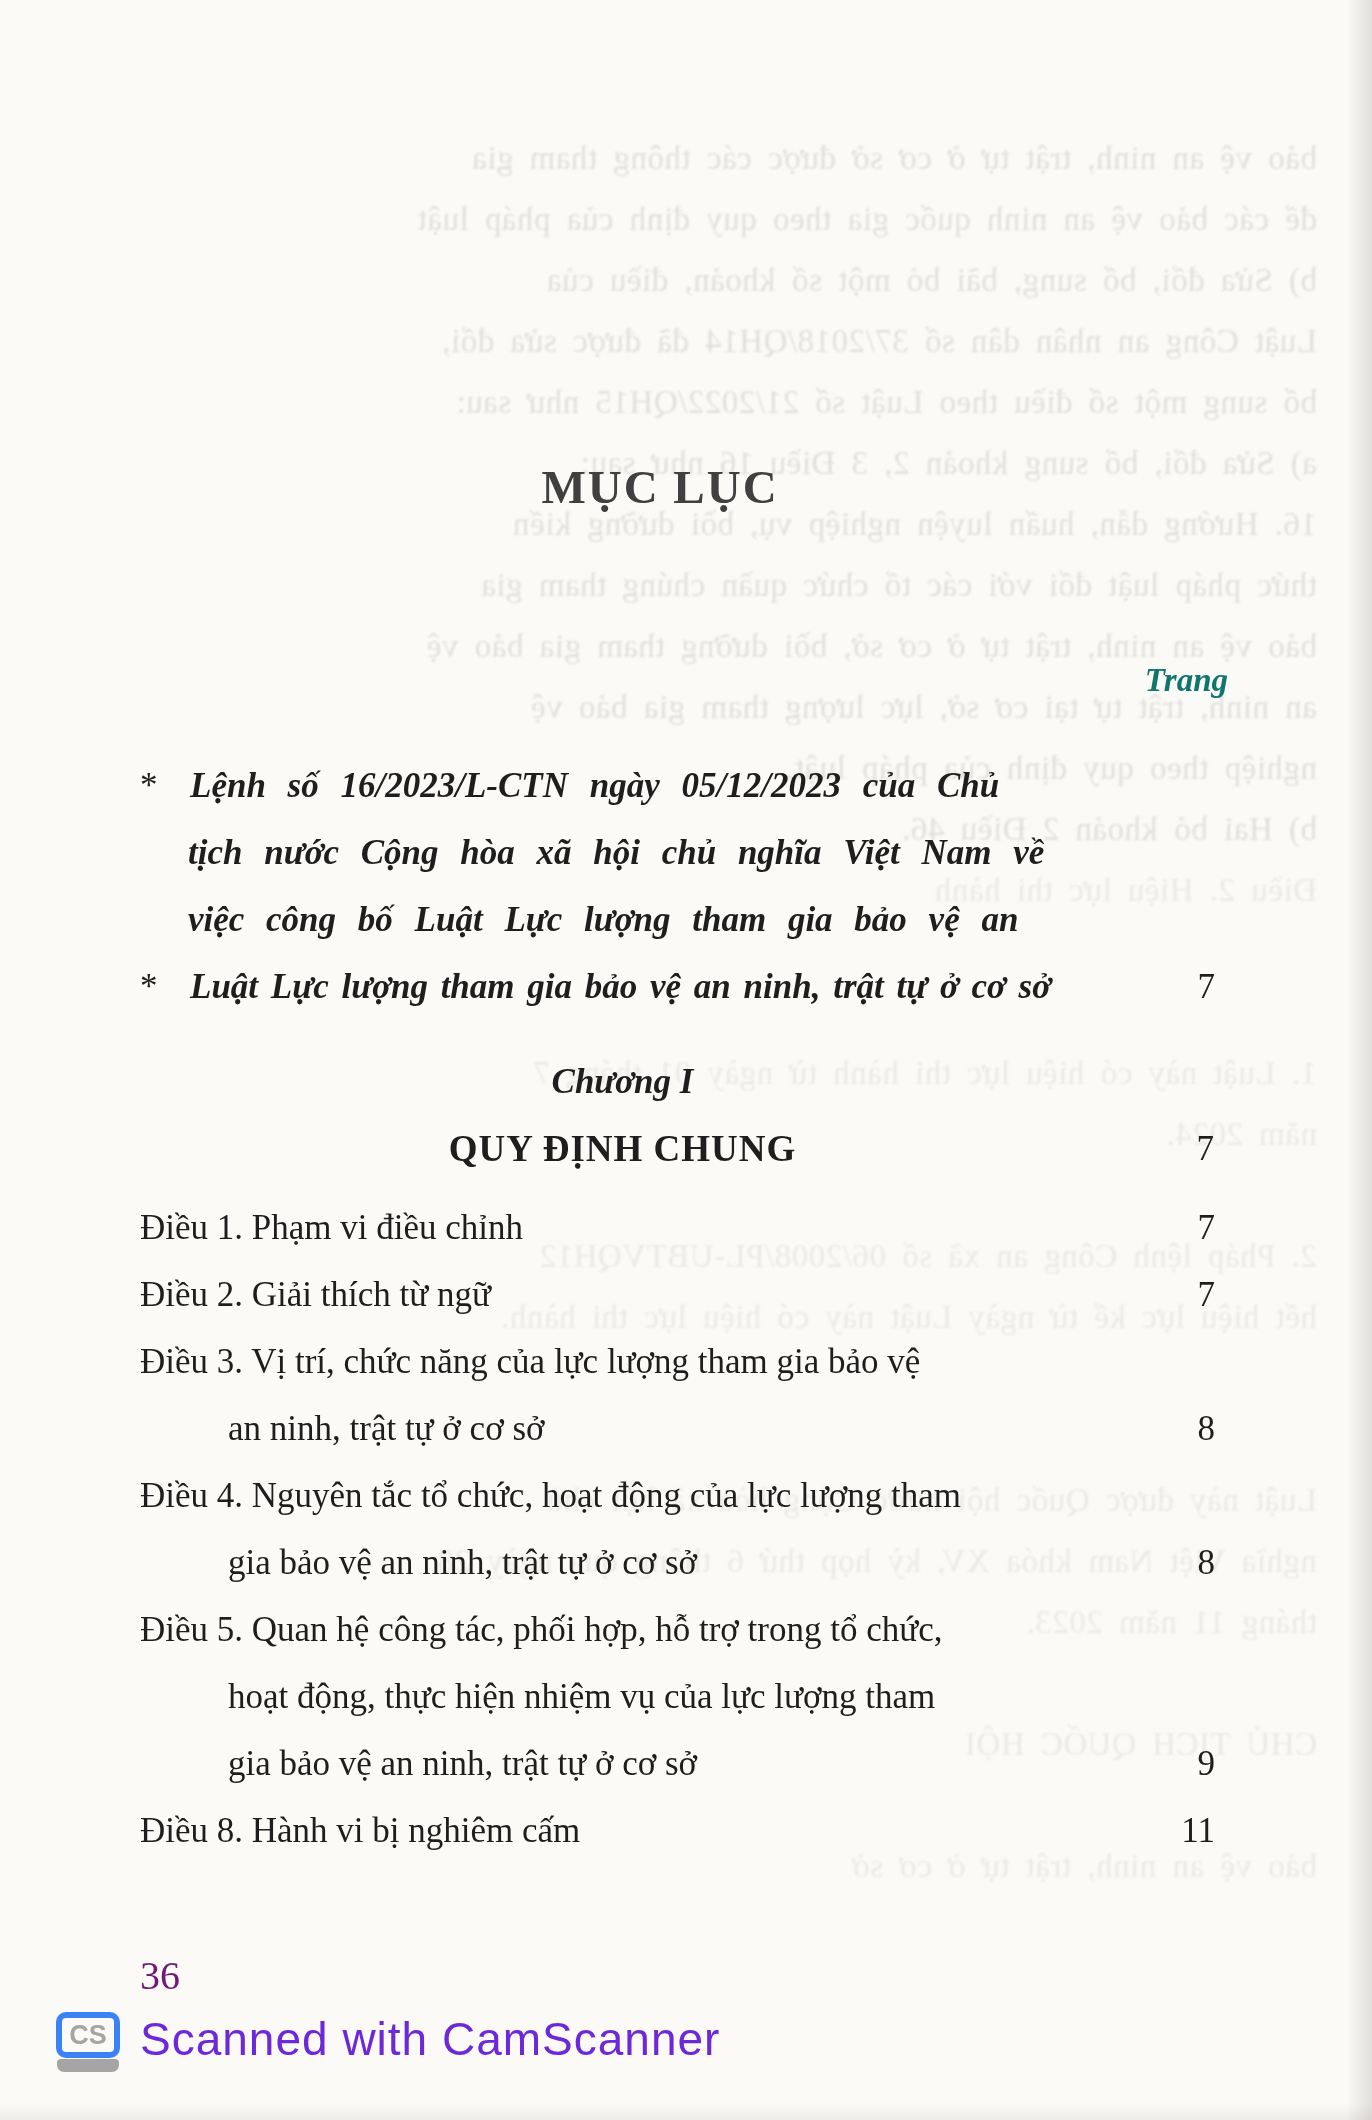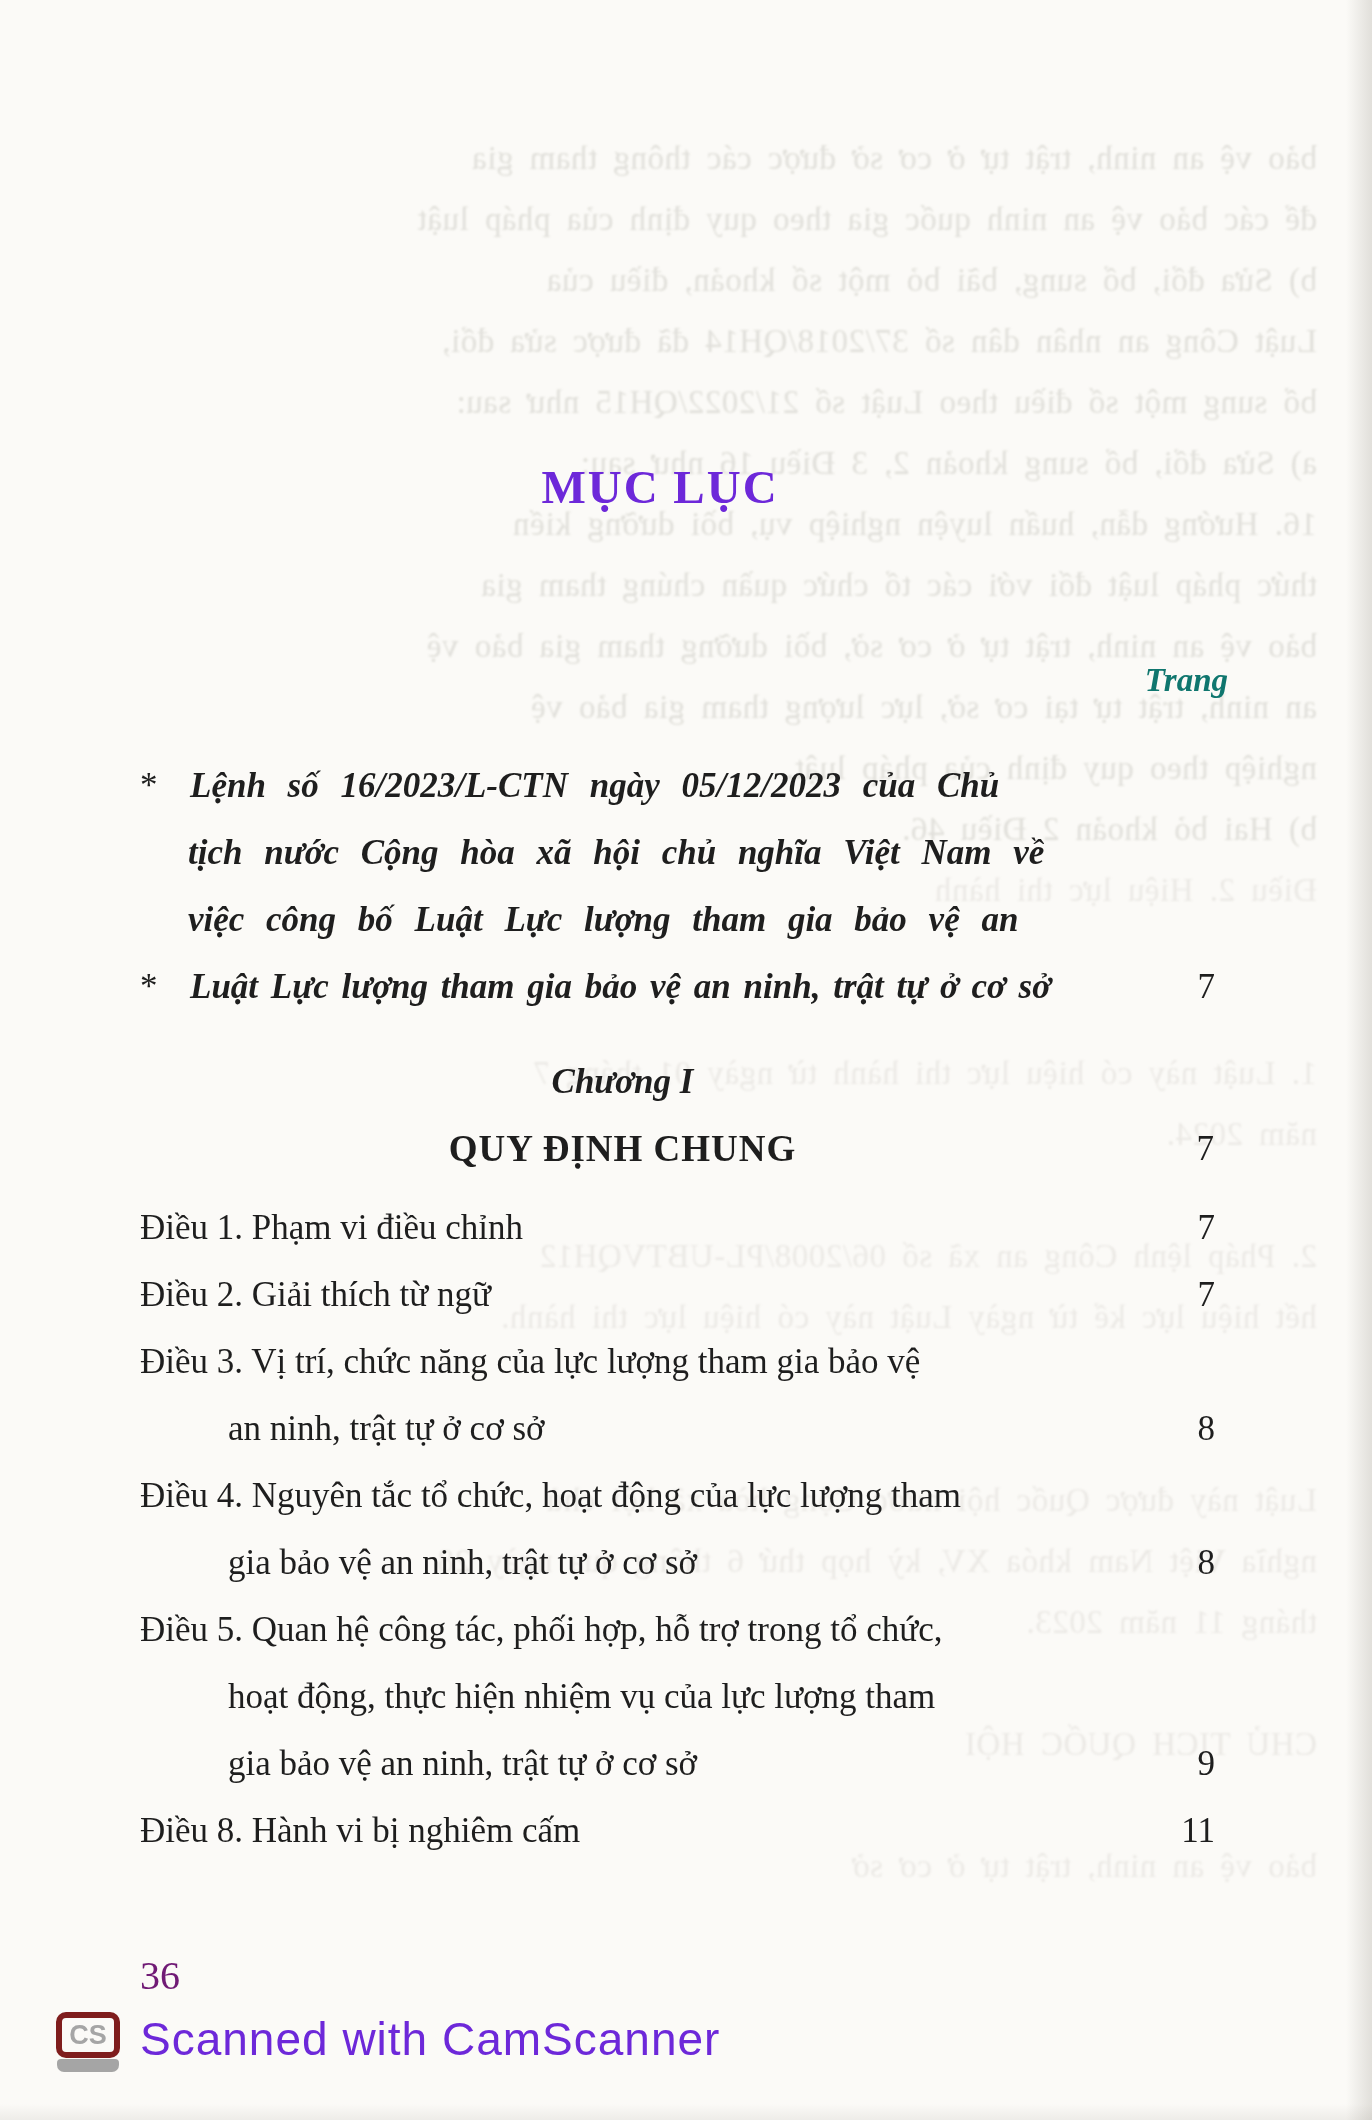--- a/index.html
+++ b/index.html
@@ -19,21 +19,21 @@
     color:rgba(96,92,80,0.10);
     filter:blur(1.2px);
     white-space:nowrap;overflow:hidden;
   }
   .bleed-line.strong{color:rgba(96,92,80,0.17);}
 
   
   .title{
     position:absolute;top:460px;left:0;width:1320px;
     text-align:center;font-weight:bold;font-size:47px;letter-spacing:2px;
-    color:#6d28d9;
+    color:#404040;
   }
   .trang{
     position:absolute;top:662px;right:144px;
     font-style:italic;font-weight:bold;font-size:33px;color:#0f766e;
   }
   .toc{
     position:absolute;left:140px;top:752px;width:1075px;
     color:#1e1e1e;font-size:35px;
   }
   .line{height:67px;display:flex;align-items:center;}
@@ -46,21 +46,21 @@
   .wide-sm{word-spacing:4px;}
   .headline{position:relative;justify-content:center;padding-right:110px;}
   .headline .pg{position:absolute;right:0;top:50%;transform:translateY(-50%);margin-left:0;}
   .chuong{font-style:italic;font-weight:bold;margin-top:28px;}
   .quydinh{font-weight:bold;font-size:37px;letter-spacing:1px;}
   .d1{margin-top:12px;}
 
   
   .book-num{position:absolute;left:140px;top:1952px;font-size:40px;color:#701a75;}
   .cs-logo{position:absolute;left:56px;top:2012px;width:64px;height:60px;}
-  .cs-box{box-sizing:border-box;width:64px;height:46px;border:6px solid #7f1d1d;border-radius:10px;
+  .cs-box{box-sizing:border-box;width:64px;height:46px;border:6px solid #3b82f6;border-radius:10px;
     display:flex;align-items:center;justify-content:center;
     font-family:"Liberation Sans",sans-serif;font-weight:bold;font-size:27px;color:#a5a5a5;letter-spacing:0;}
   .cs-bar{position:absolute;left:1px;bottom:0;width:62px;height:13px;background:#a5a5a5;border-radius:4px 4px 7px 7px;}
   .cs-text{position:absolute;left:140px;top:2012px;
     font-family:"Liberation Sans",sans-serif;font-size:46px;color:#6d28d9;letter-spacing:1px;}
 
   
   .edge-right{position:absolute;top:0;right:0;width:26px;height:100%;
     background:linear-gradient(to right,rgba(120,114,102,0),rgba(120,114,102,0.20));}
   .edge-bottom{position:absolute;left:0;bottom:0;width:100%;height:16px;

